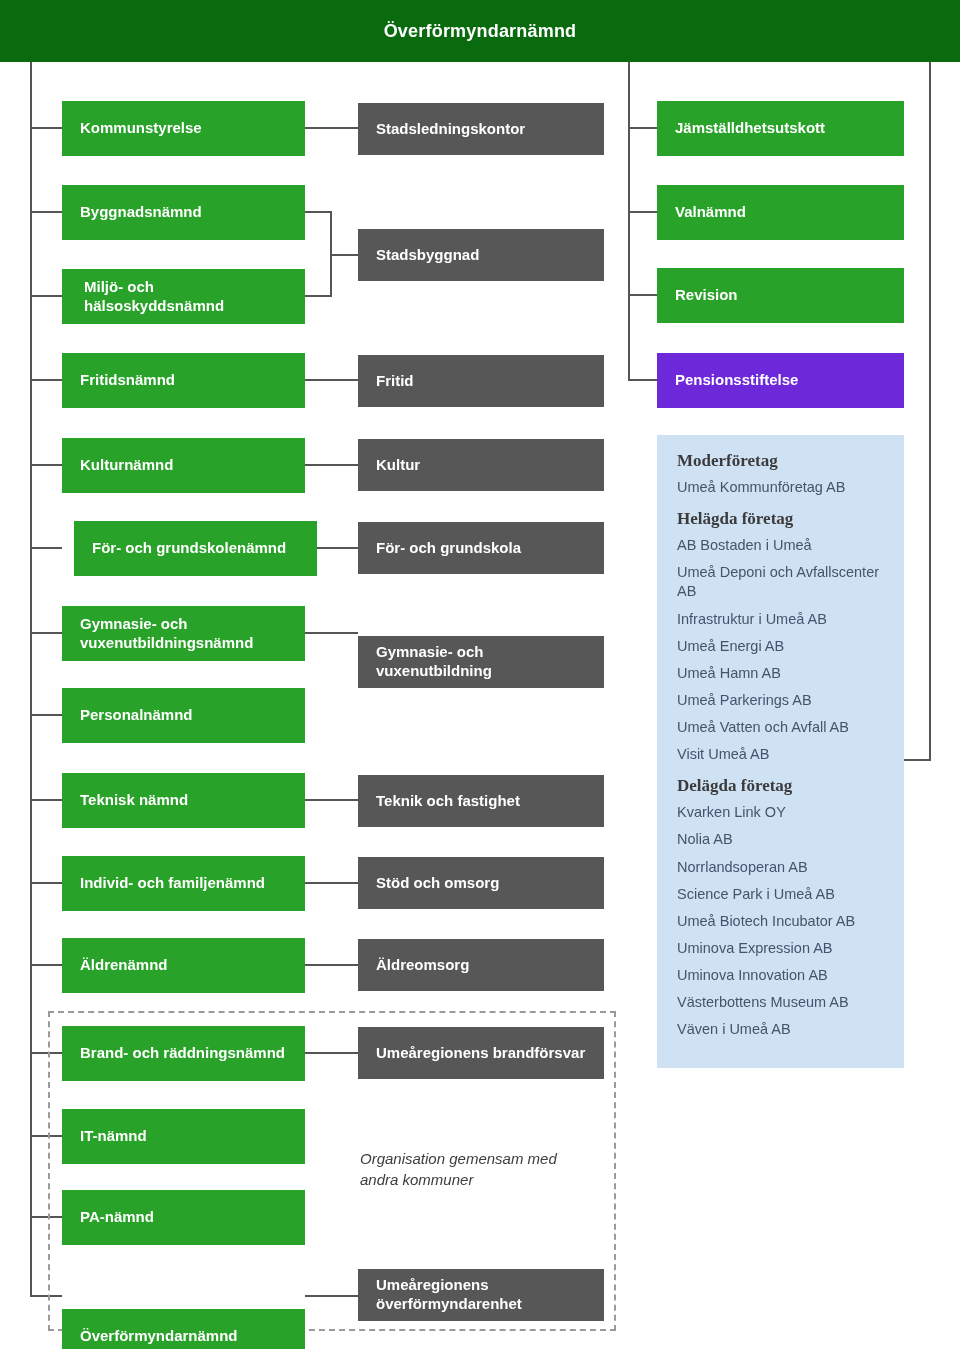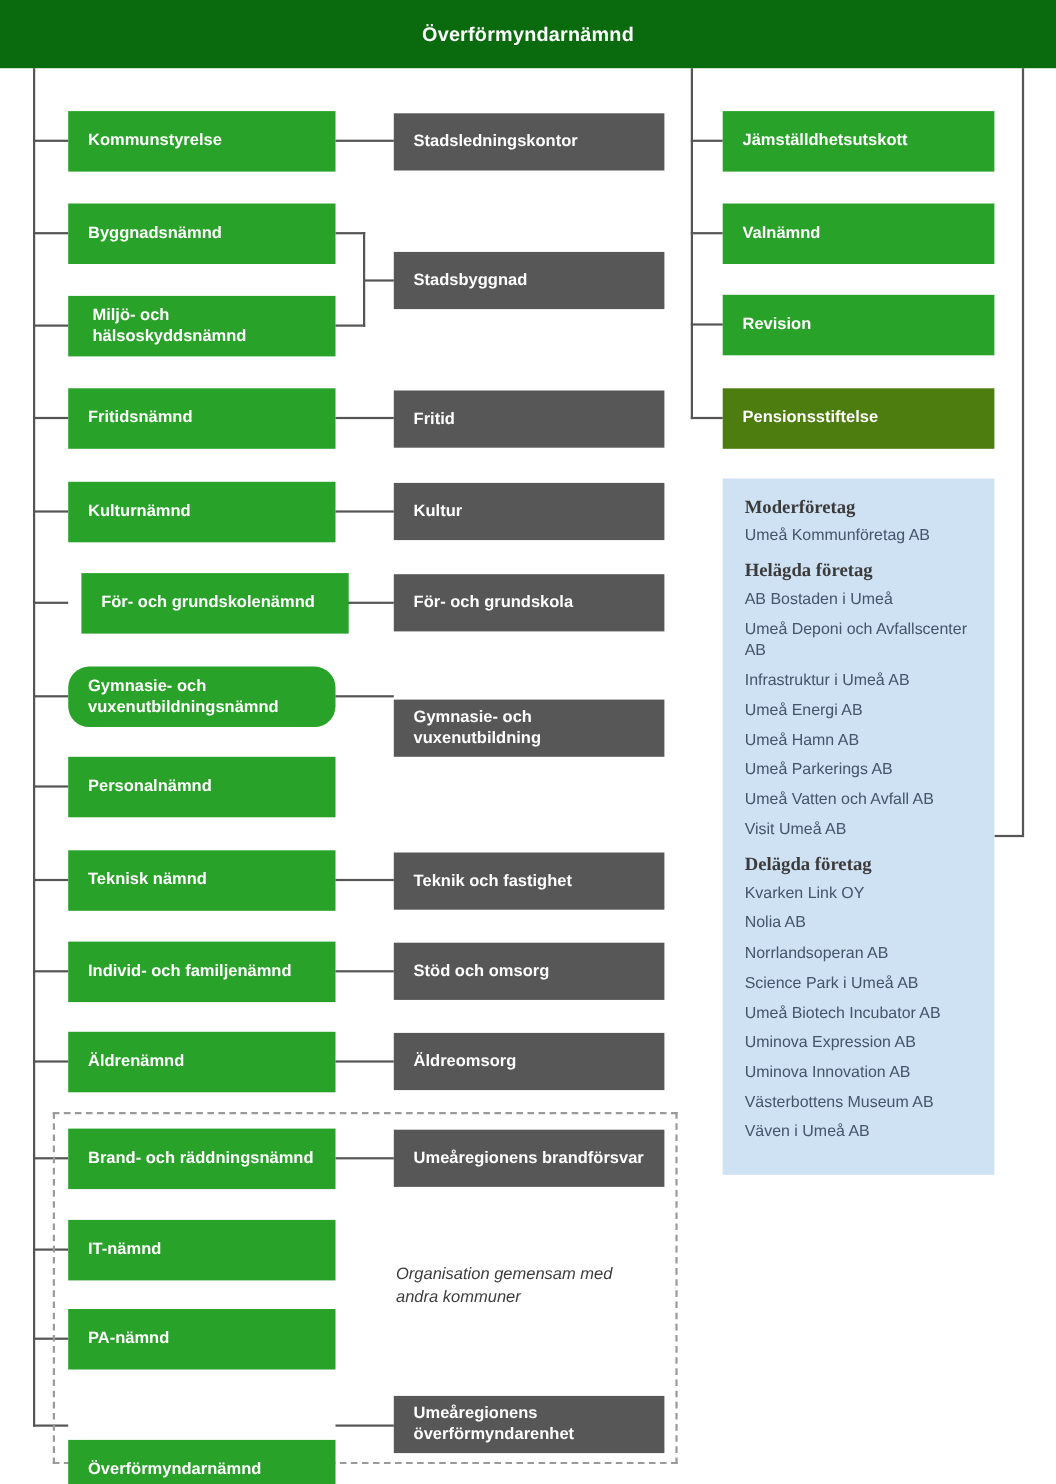--- a/index.html
+++ b/index.html
@@ -14,21 +14,21 @@
     font-weight:bold; font-size:18px; letter-spacing:.2px;
   }
 
   .box {
     position:absolute; display:flex; align-items:center;
     color:#ffffff; font-weight:bold; font-size:15px; line-height:1.25;
     padding:0 12px 0 18px;
   }
   .green  { background:#28a228; }
   .gray   { background:#575757; }
-  .silver { background:#4d7c0f; }
+  .silver { background:#6d28d9; }
 
   .w-left  { left:62px;  width:243px; height:55px; }
   .w-mid   { left:358px; width:246px; height:52px; }
   .w-right { left:657px; width:247px; height:55px; }
 
   .hline, .vline { position:absolute; background:#555555; }
   .hline { height:2px; }
   .vline { width:2px; }
 
   .dashed-box {
@@ -105,21 +105,21 @@
   <div class="hline" style="left:628px; top:379px; width:29px;"></div>
 
   <div class="dashed-box"></div>
 
   <div class="box green w-left" style="top:101px;">Kommunstyrelse</div>
   <div class="box green w-left" style="top:185px;">Byggnadsnämnd</div>
   <div class="box green w-left" style="top:269px;padding-left:22px;">Miljö- och hälsoskyddsnämnd</div>
   <div class="box green w-left" style="top:353px;">Fritidsnämnd</div>
   <div class="box green w-left" style="top:438px;">Kulturnämnd</div>
   <div class="box green w-left" style="top:521px;margin-left:12px;">För- och grundskolenämnd</div>
-  <div class="box green w-left" style="top:606px;border-radius:19px;">Gymnasie- och vuxenutbildningsnämnd</div>
+  <div class="box green w-left" style="top:606px;">Gymnasie- och vuxenutbildningsnämnd</div>
   <div class="box green w-left" style="top:688px;">Personalnämnd</div>
   <div class="box green w-left" style="top:773px;">Teknisk nämnd</div>
   <div class="box green w-left" style="top:856px;">Individ- och familjenämnd</div>
   <div class="box green w-left" style="top:938px;">Äldrenämnd</div>
   <div class="box green w-left" style="top:1026px;">Brand- och räddningsnämnd</div>
   <div class="box green w-left" style="top:1109px;">IT-nämnd</div>
   <div class="box green w-left" style="top:1190px;">PA-nämnd</div>
   <div class="box green w-left" style="top:1269px;margin-top:40px;">Överförmyndarnämnd</div>
 
   <div class="box gray w-mid" style="top:103px;">Stadsledningskontor</div>

